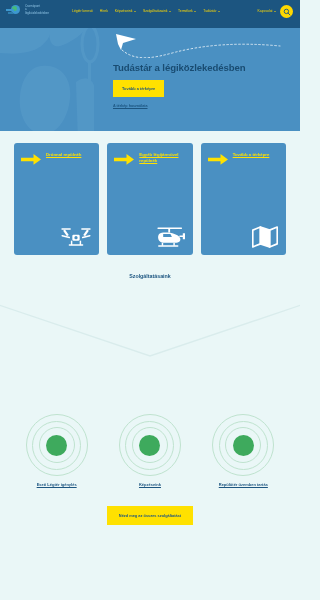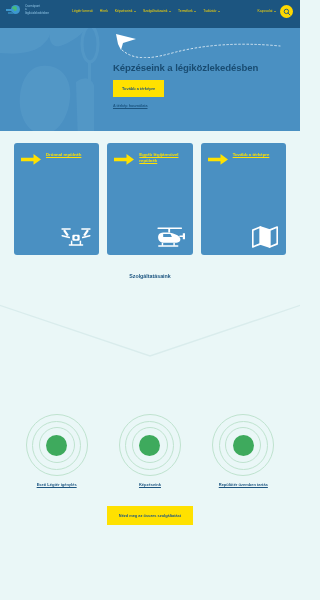--- a/index.html
+++ b/index.html
@@ -269,21 +269,21 @@
     <rect x="108" y="42" width="3" height="80" fill="#5a9dcb"></rect>
     <path d="M96,62 C104,56 112,58 114,66 L114,120 L98,120 Z" fill="#5a9dcb"></path>
   </svg>
 
   <svg class="plane-path" viewBox="0 0 180 26">
     <path d="M6,2 L26,7 L13,11 L11,18 L8,12 Z" fill="#ffffff"></path>
     <path d="M12,18 C26,30 44,26 66,20 C94,13 128,10 170,14" fill="none" stroke="#ffffff" stroke-width="0.9" stroke-dasharray="1.6 2.4" stroke-linecap="round" opacity="0.85"></path>
   </svg>
 
   <div class="hero-inner">
-    <h1 class="hero-title">Képzéseink a légiközlekedésben</h1>
+    <h1 class="hero-title">Tudástár a légiközlekedésben</h1>
     <span class="hero-btn">Tovább a térképre</span>
     <a class="hero-link">A térkép használata</a>
   </div>
 </div>
 
 <div class="cards">
 
   <div class="card">
     <div class="card-top">
       <svg class="arrow" width="20" height="11" viewBox="0 0 24 13">

